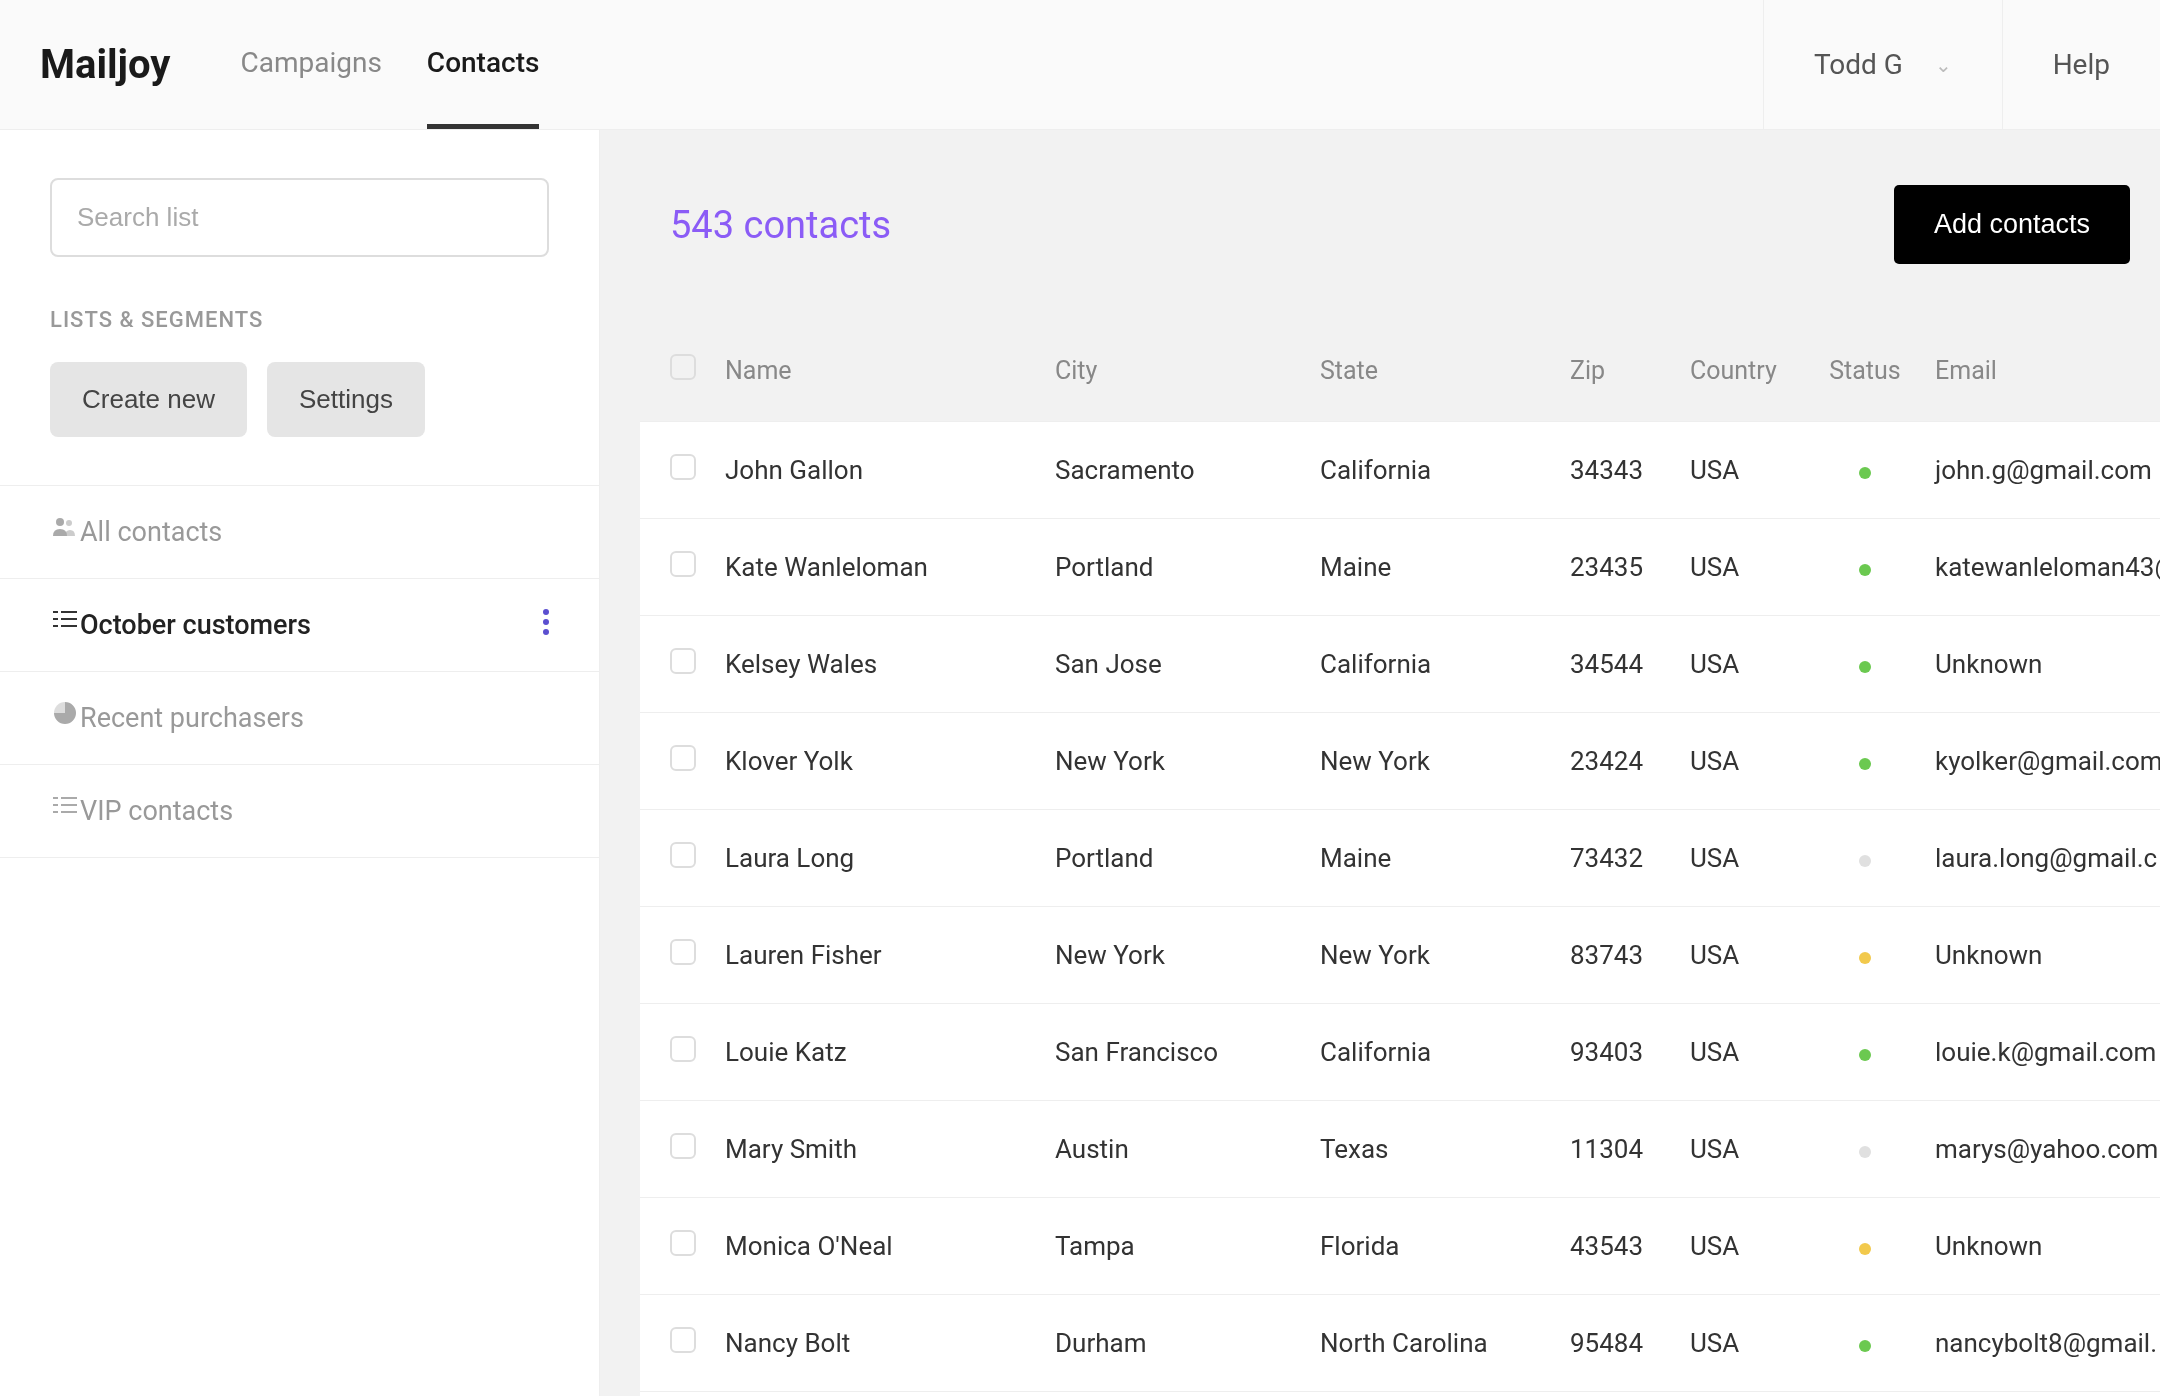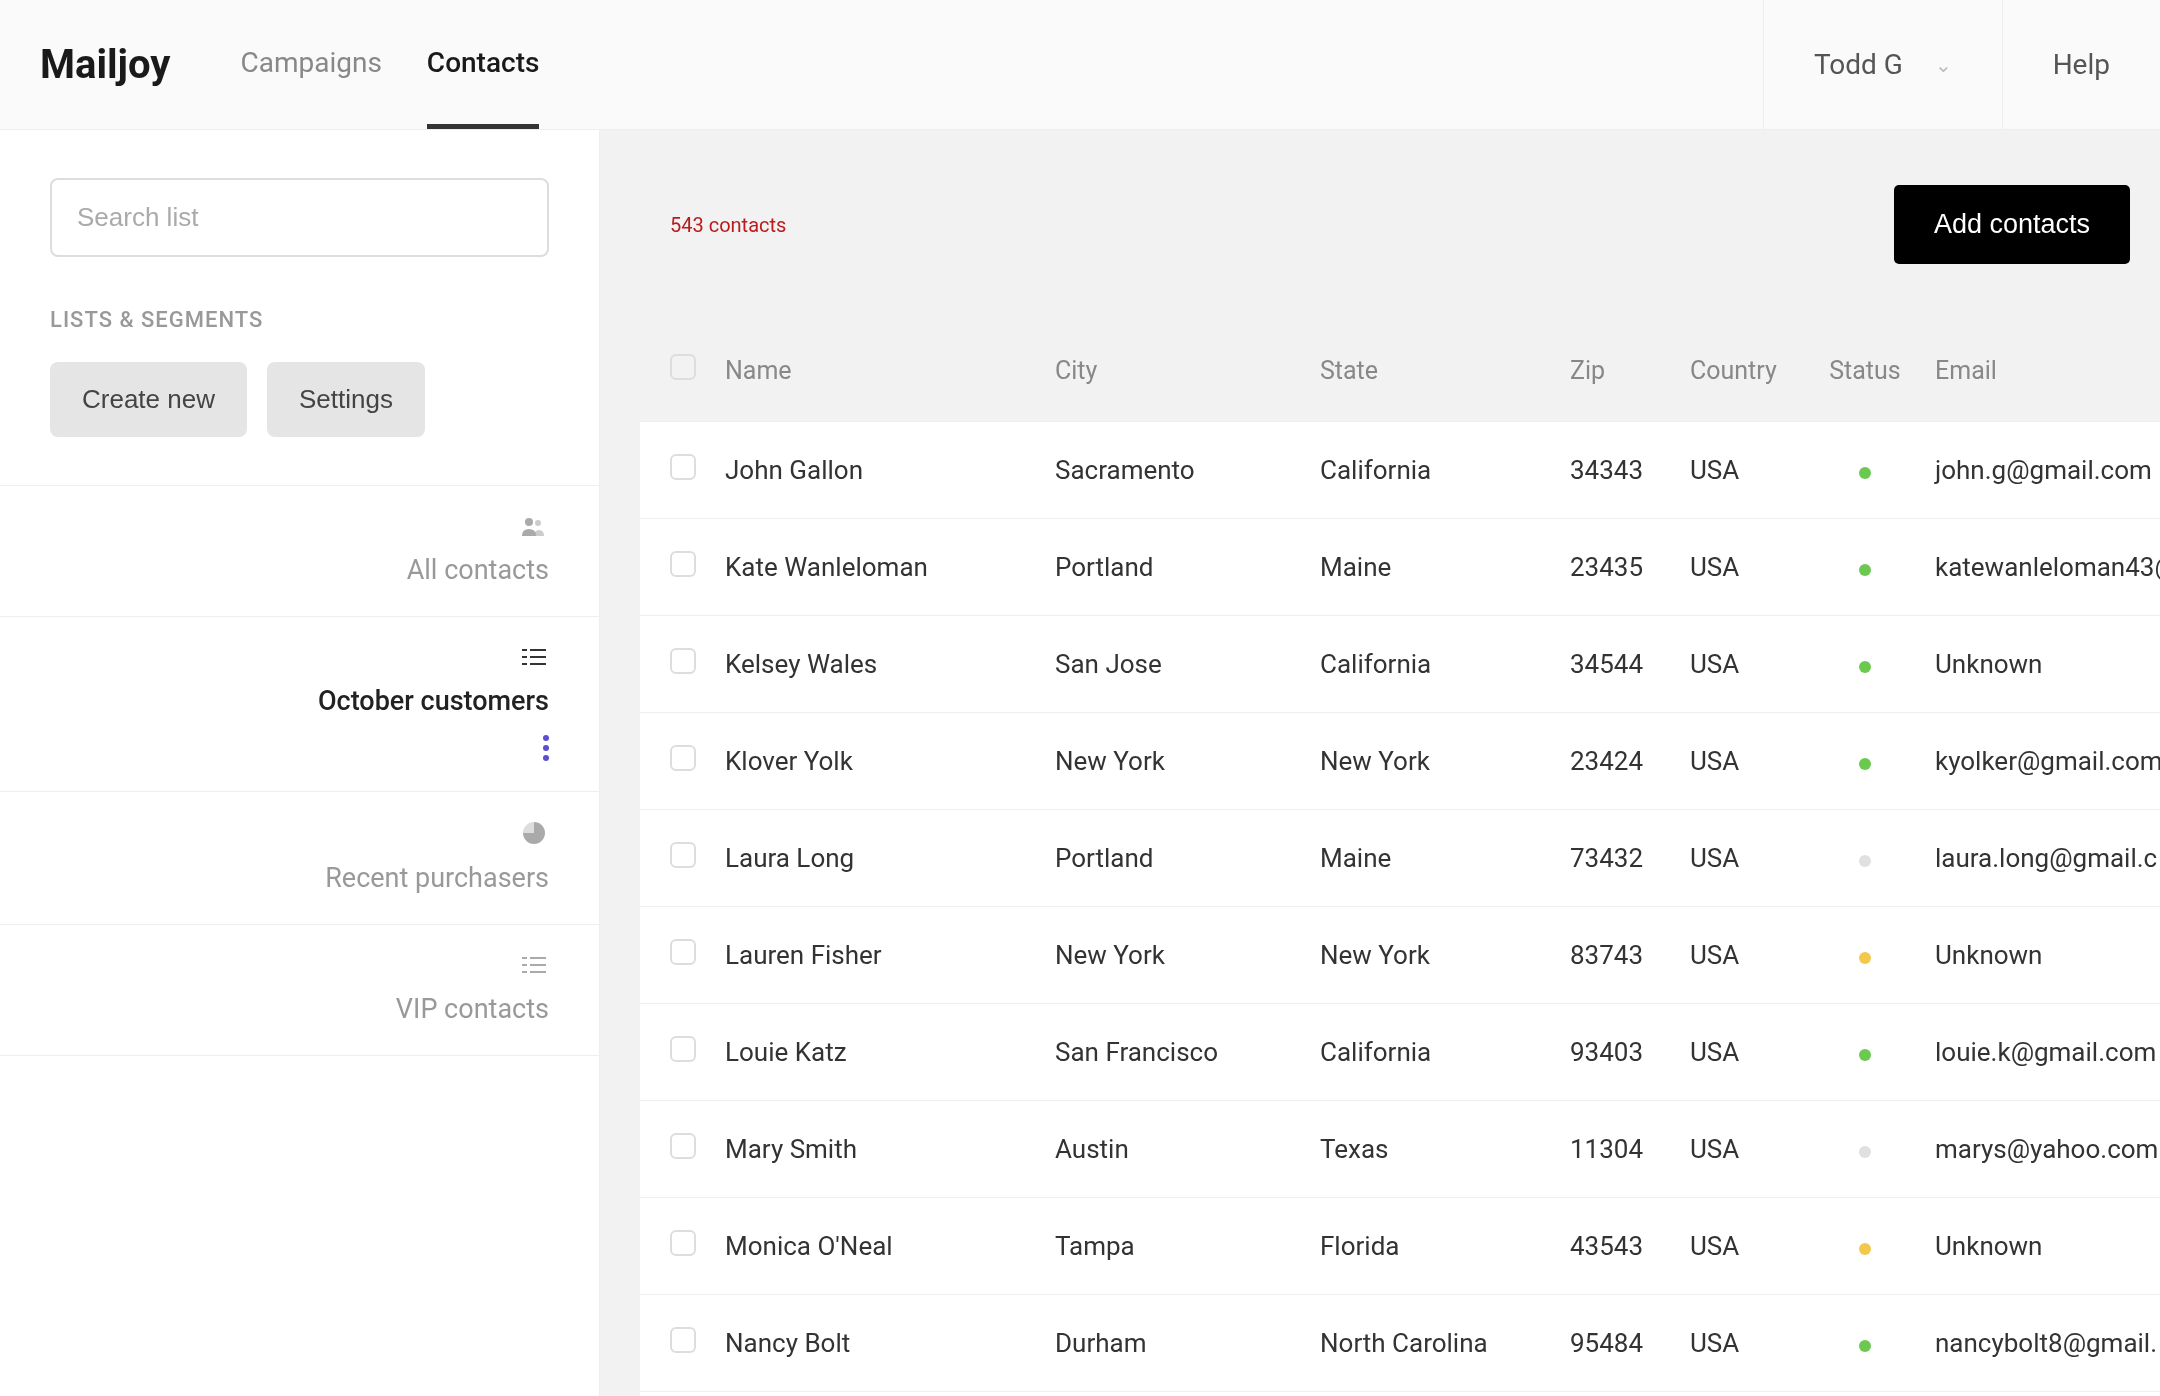--- a/index.html
+++ b/index.html
@@ -118,28 +118,26 @@
       padding: 22px 32px;
       font-size: 26px;
       color: #444;
       cursor: pointer;
     }
     .list-items {
       border-top: 1px solid #eee;
     }
     .list-item {
       display: flex;
-      align-items: flex-end;
+      align-items: flex-start;
       padding: 30px 50px;
       border-bottom: 1px solid #eee;
-      gap: 18px;
       font-size: 27px;
       color: #999;
       cursor: pointer;
-      flex-direction: column;
     }
     .list-item.active {
       color: #222;
       font-weight: 500;
     }
     .list-item .icon {
       width: 30px;
       display: inline-flex;
       justify-content: center;
       color: #aaa;
@@ -162,22 +160,22 @@
       display: flex;
       flex-direction: column;
     }
     .main-header {
       display: flex;
       align-items: center;
       justify-content: space-between;
       padding: 55px 30px 55px 70px;
     }
     .contacts-count {
-      font-size: 20px;
-      color: #b91c1c;
+      font-size: 38px;
+      color: #8b5cf6;
     }
     .btn-primary {
       background: #000000;
       color: #fff;
       border: none;
       border-radius: 5px;
       padding: 24px 40px;
       font-size: 27px;
       cursor: pointer;
     }

